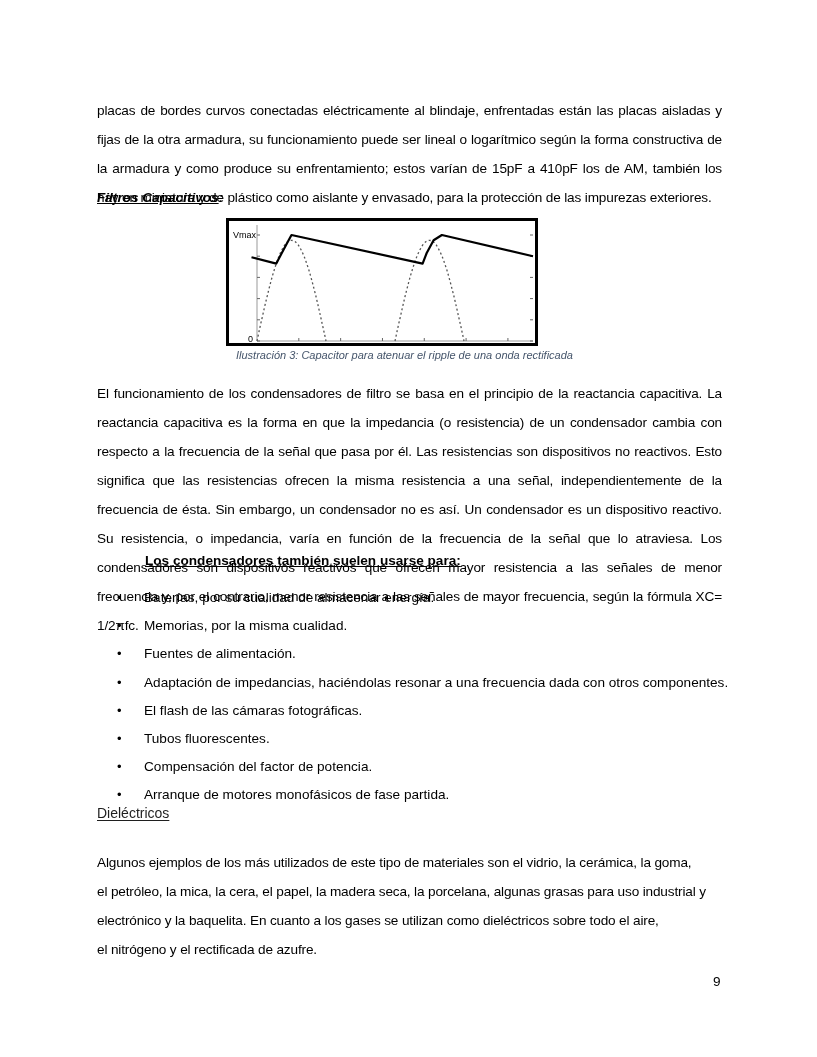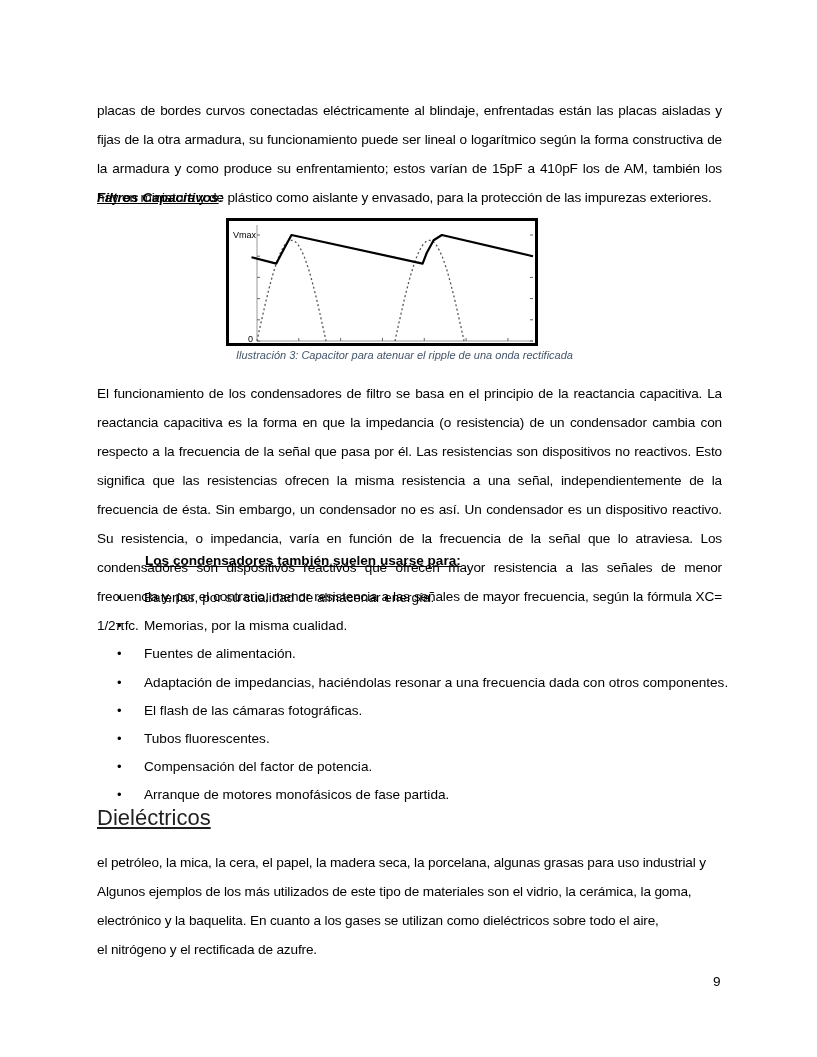--- a/index.html
+++ b/index.html
@@ -16,21 +16,21 @@
                text-decoration: underline; padding-left: 48px; }
   .figure { position: absolute; left: 226px; top: 218px; width: 306px; height: 122px;
             border: 3px solid #000; background: #fff; }
   .figure svg { display: block; }
   .caption { position: absolute; left: 236px; top: 349px; font-size: 11px; font-style: italic;
              color: #44546a; }
   .bullets { position: absolute; left: 117px; top: 588px; margin: 0; padding: 0; list-style: none; }
   .bullets li { position: relative; height: 28.2px; font-size: 13.6px; line-height: 20px;
                 padding-left: 27px; white-space: nowrap; }
   .bullets .dot { position: absolute; left: 0; top: 0; font-size: 13px; }
-  .section-h { position: absolute; left: 97px; top: 805px; font-size: 22px; color: #1f1f1f;
+  .section-h { position: absolute; left: 97px; top: 805px; font-size: 14px; color: #1f1f1f;
                text-decoration: underline; text-underline-offset: 2px; }
   .page-num { position: absolute; left: 713px; top: 974px; font-size: 13.6px; }
   .nowrap-line { display: block; white-space: nowrap; }
 </style>
 </head>
 <body>
 
 <div class="page">
 
   <div class="para" style="top:96px;">placas de bordes curvos conectadas eléctricamente al blindaje, enfrentadas están las placas aisladas y fijas de la otra armadura, su funcionamiento puede ser lineal o logarítmico según la forma constructiva de la armadura y como produce su enfrentamiento; estos varían de 15pF a 410pF los de AM, también los hay en miniatura y de plástico como aislante y envasado, para la protección de las impurezas exteriores.</div>
@@ -81,20 +81,20 @@
     <li><span class="dot">•</span><span>Adaptación de impedancias, haciéndolas resonar a una frecuencia dada con otros componentes.</span></li>
     <li><span class="dot">•</span><span>El flash de las cámaras fotográficas.</span></li>
     <li><span class="dot">•</span><span>Tubos fluorescentes.</span></li>
     <li><span class="dot">•</span><span>Compensación del factor de potencia.</span></li>
     <li><span class="dot">•</span><span>Arranque de motores monofásicos de fase partida.</span></li>
   </ul>
 
   <div class="section-h">Dieléctricos</div>
 
   <div class="para para-left" style="top:848px;">
+    <span class="nowrap-line">Algunos ejemplos de los más utilizados de este tipo de materiales son el vidrio, la cerámica, la goma,</span>
     <span class="nowrap-line">el petróleo, la mica, la cera, el papel, la madera seca, la porcelana, algunas grasas para uso industrial y</span>
-    <span class="nowrap-line">Algunos ejemplos de los más utilizados de este tipo de materiales son el vidrio, la cerámica, la goma,</span>
     <span class="nowrap-line">electrónico y la baquelita. En cuanto a los gases se utilizan como dieléctricos sobre todo el aire,</span>
     <span class="nowrap-line">el nitrógeno y el rectificada de azufre.</span>
   </div>
 
   <div class="page-num">9</div>
 </div>
 
 </body></html>

